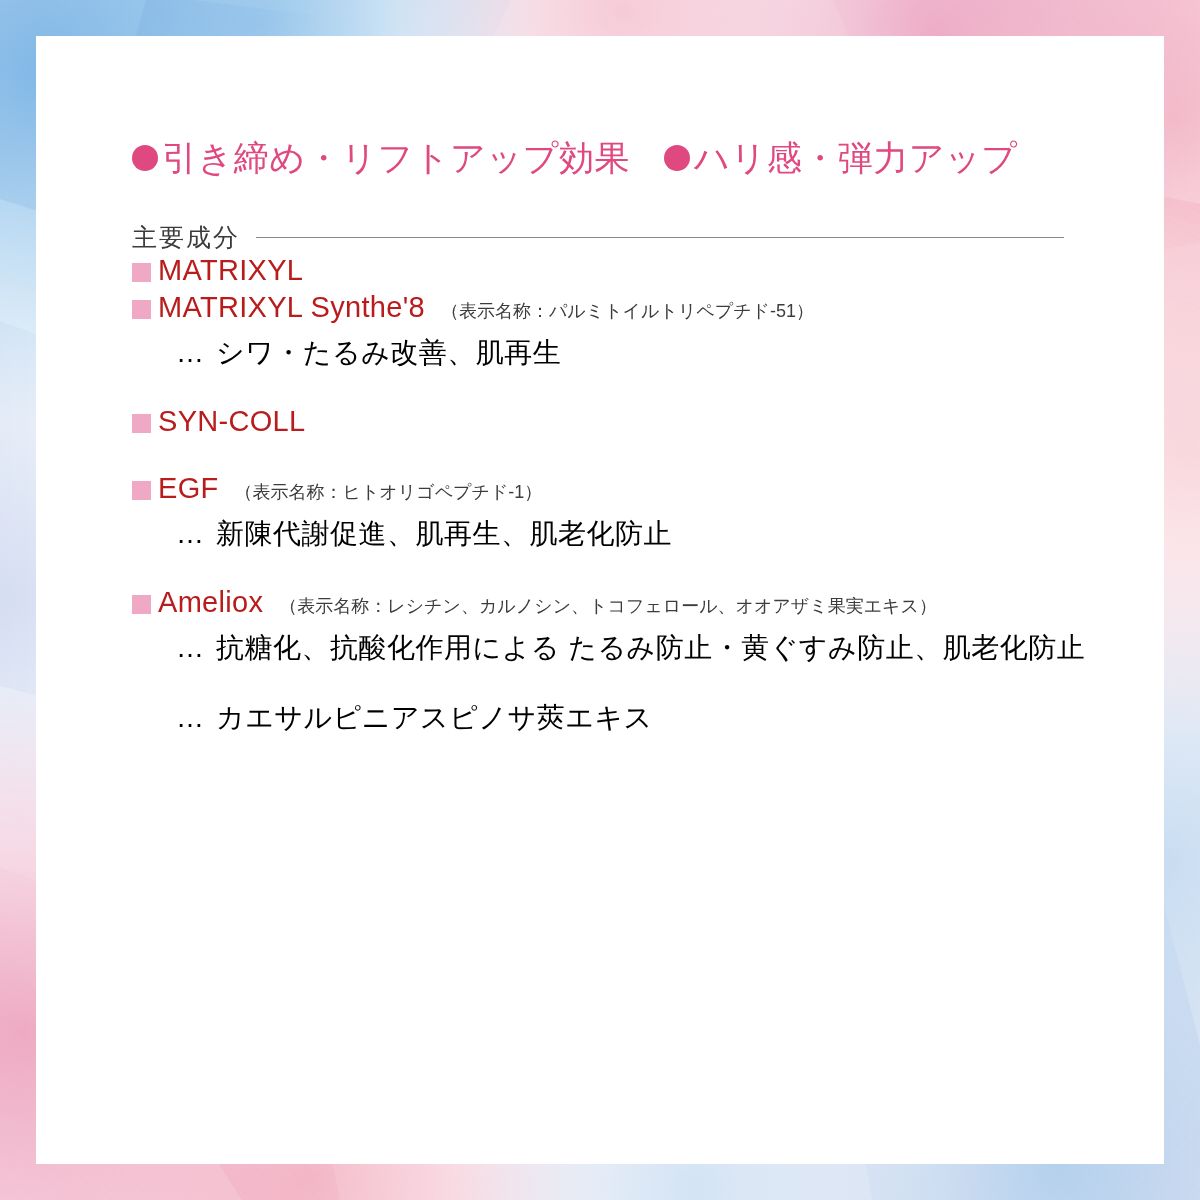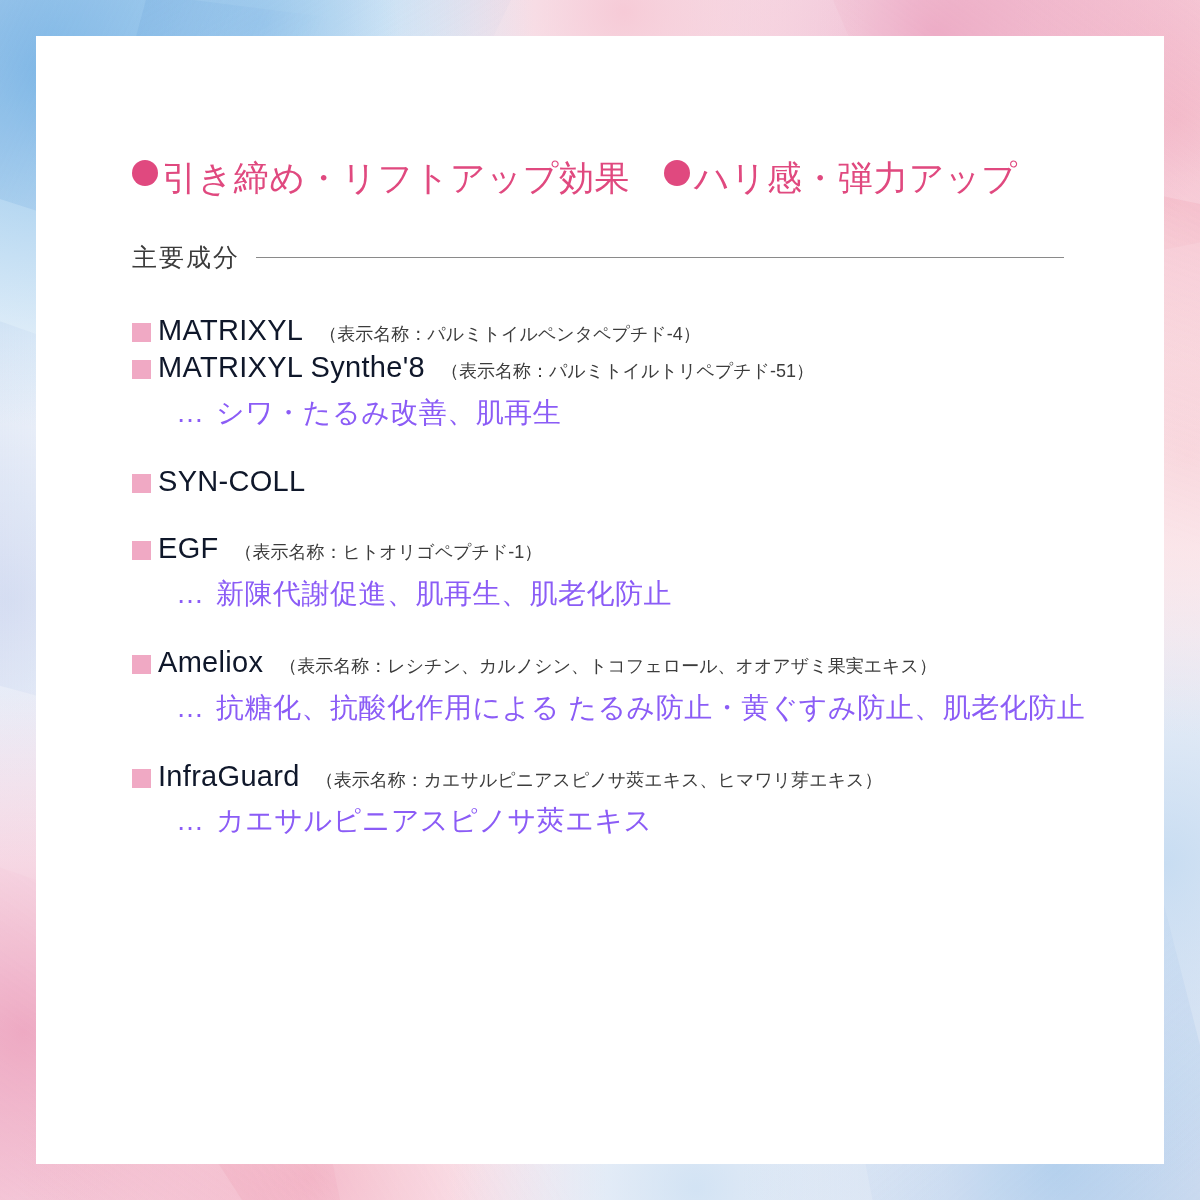--- a/index.html
+++ b/index.html
@@ -94,22 +94,22 @@
 
   
   .headline {
     display: flex;
     align-items: center;
     gap: 34px;
     margin-bottom: 46px;
   }
   .head-item {
     display: flex;
+    align-items: center;
     white-space: nowrap;
-    margin-top: 20px;
   }
   .dot {
     width: 26px;
     height: 26px;
     border-radius: 50%;
     background: #e0497f;
     margin-right: 4px;
     flex: 0 0 auto;
   }
   .head-text {
@@ -117,21 +117,20 @@
     color: #e0497f;
     letter-spacing: 0.5px;
     line-height: 1;
   }
 
   
   .section-head {
     display: flex;
     align-items: center;
     gap: 16px;
-    margin-bottom: 40px;
   }
   .section-title {
     font-size: 25px;
     color: #3b3b3b;
     letter-spacing: 2px;
     white-space: nowrap;
   }
   .rule {
     flex: 1 1 auto;
     height: 1px;
@@ -159,34 +158,34 @@
     width: 19px;
     height: 19px;
     background: #f0a9c4;
     flex: 0 0 auto;
     margin-right: 7px;
     position: relative;
     top: 2px;
   }
   .ing-name {
     font-size: 29px;
-    color: #0f172a;
+    color: #b91c1c;
     letter-spacing: 0.3px;
     line-height: 1.15;
   }
   .ing-alias {
     font-size: 18px;
     color: #3c3c3c;
     margin-left: 16px;
     letter-spacing: 0;
     white-space: nowrap;
   }
   .ing-desc {
     font-size: 28px;
-    color: #8b5cf6;
+    color: #000000;
     margin-left: 44px;
     letter-spacing: 0.5px;
     line-height: 1.3;
     margin-top: 10px;
   }
   .ellipsis {
     letter-spacing: 2px;
     margin-right: 10px;
   }
 </style>
@@ -224,21 +223,20 @@
         <span class="section-title">主要成分</span>
         <span class="rule"></span>
       </div>
 
       <div class="ing-list">
 
         <div class="ing-group tight">
           <div class="ing-name-row">
             <span class="sq"></span>
             <span class="ing-name">MATRIXYL</span>
-            <span class="ing-alias">（表示名称：パルミトイルペンタペプチド-4）</span>
           </div>
         </div>
 
         <div class="ing-group">
           <div class="ing-name-row">
             <span class="sq"></span>
             <span class="ing-name">MATRIXYL Synthe'8</span>
             <span class="ing-alias">（表示名称：パルミトイルトリペプチド-51）</span>
           </div>
           <div class="ing-desc">
@@ -270,25 +268,20 @@
             <span class="sq"></span>
             <span class="ing-name">Ameliox</span>
             <span class="ing-alias">（表示名称：レシチン、カルノシン、トコフェロール、オオアザミ果実エキス）</span>
           </div>
           <div class="ing-desc">
             <span class="ellipsis">…</span><span>抗糖化、抗酸化作用による たるみ防止・黄ぐすみ防止、肌老化防止</span>
           </div>
         </div>
 
         <div class="ing-group">
-          <div class="ing-name-row">
-            <span class="sq"></span>
-            <span class="ing-name">InfraGuard</span>
-            <span class="ing-alias">（表示名称：カエサルピニアスピノサ莢エキス、ヒマワリ芽エキス）</span>
-          </div>
           <div class="ing-desc">
             <span class="ellipsis">…</span><span>カエサルピニアスピノサ莢エキス</span>
           </div>
         </div>
 
       </div>
     </div>
   </div>
 </div>
 

